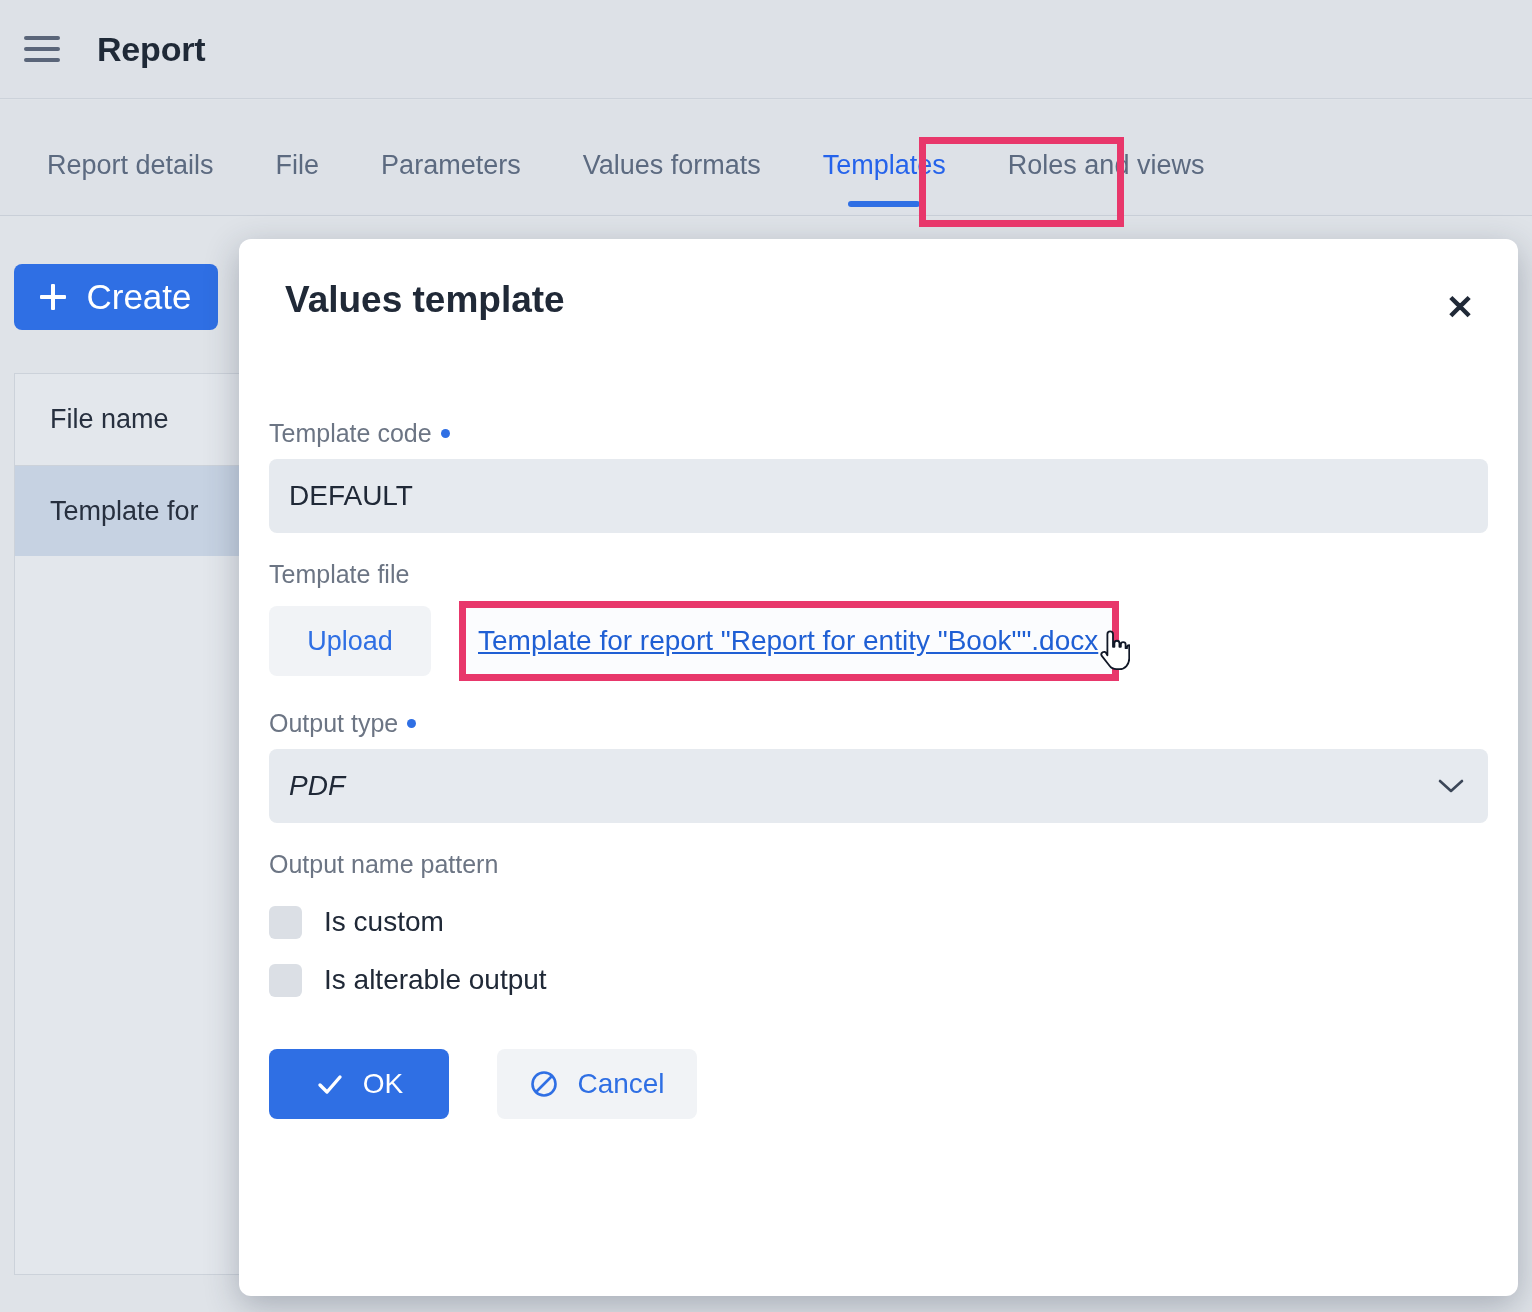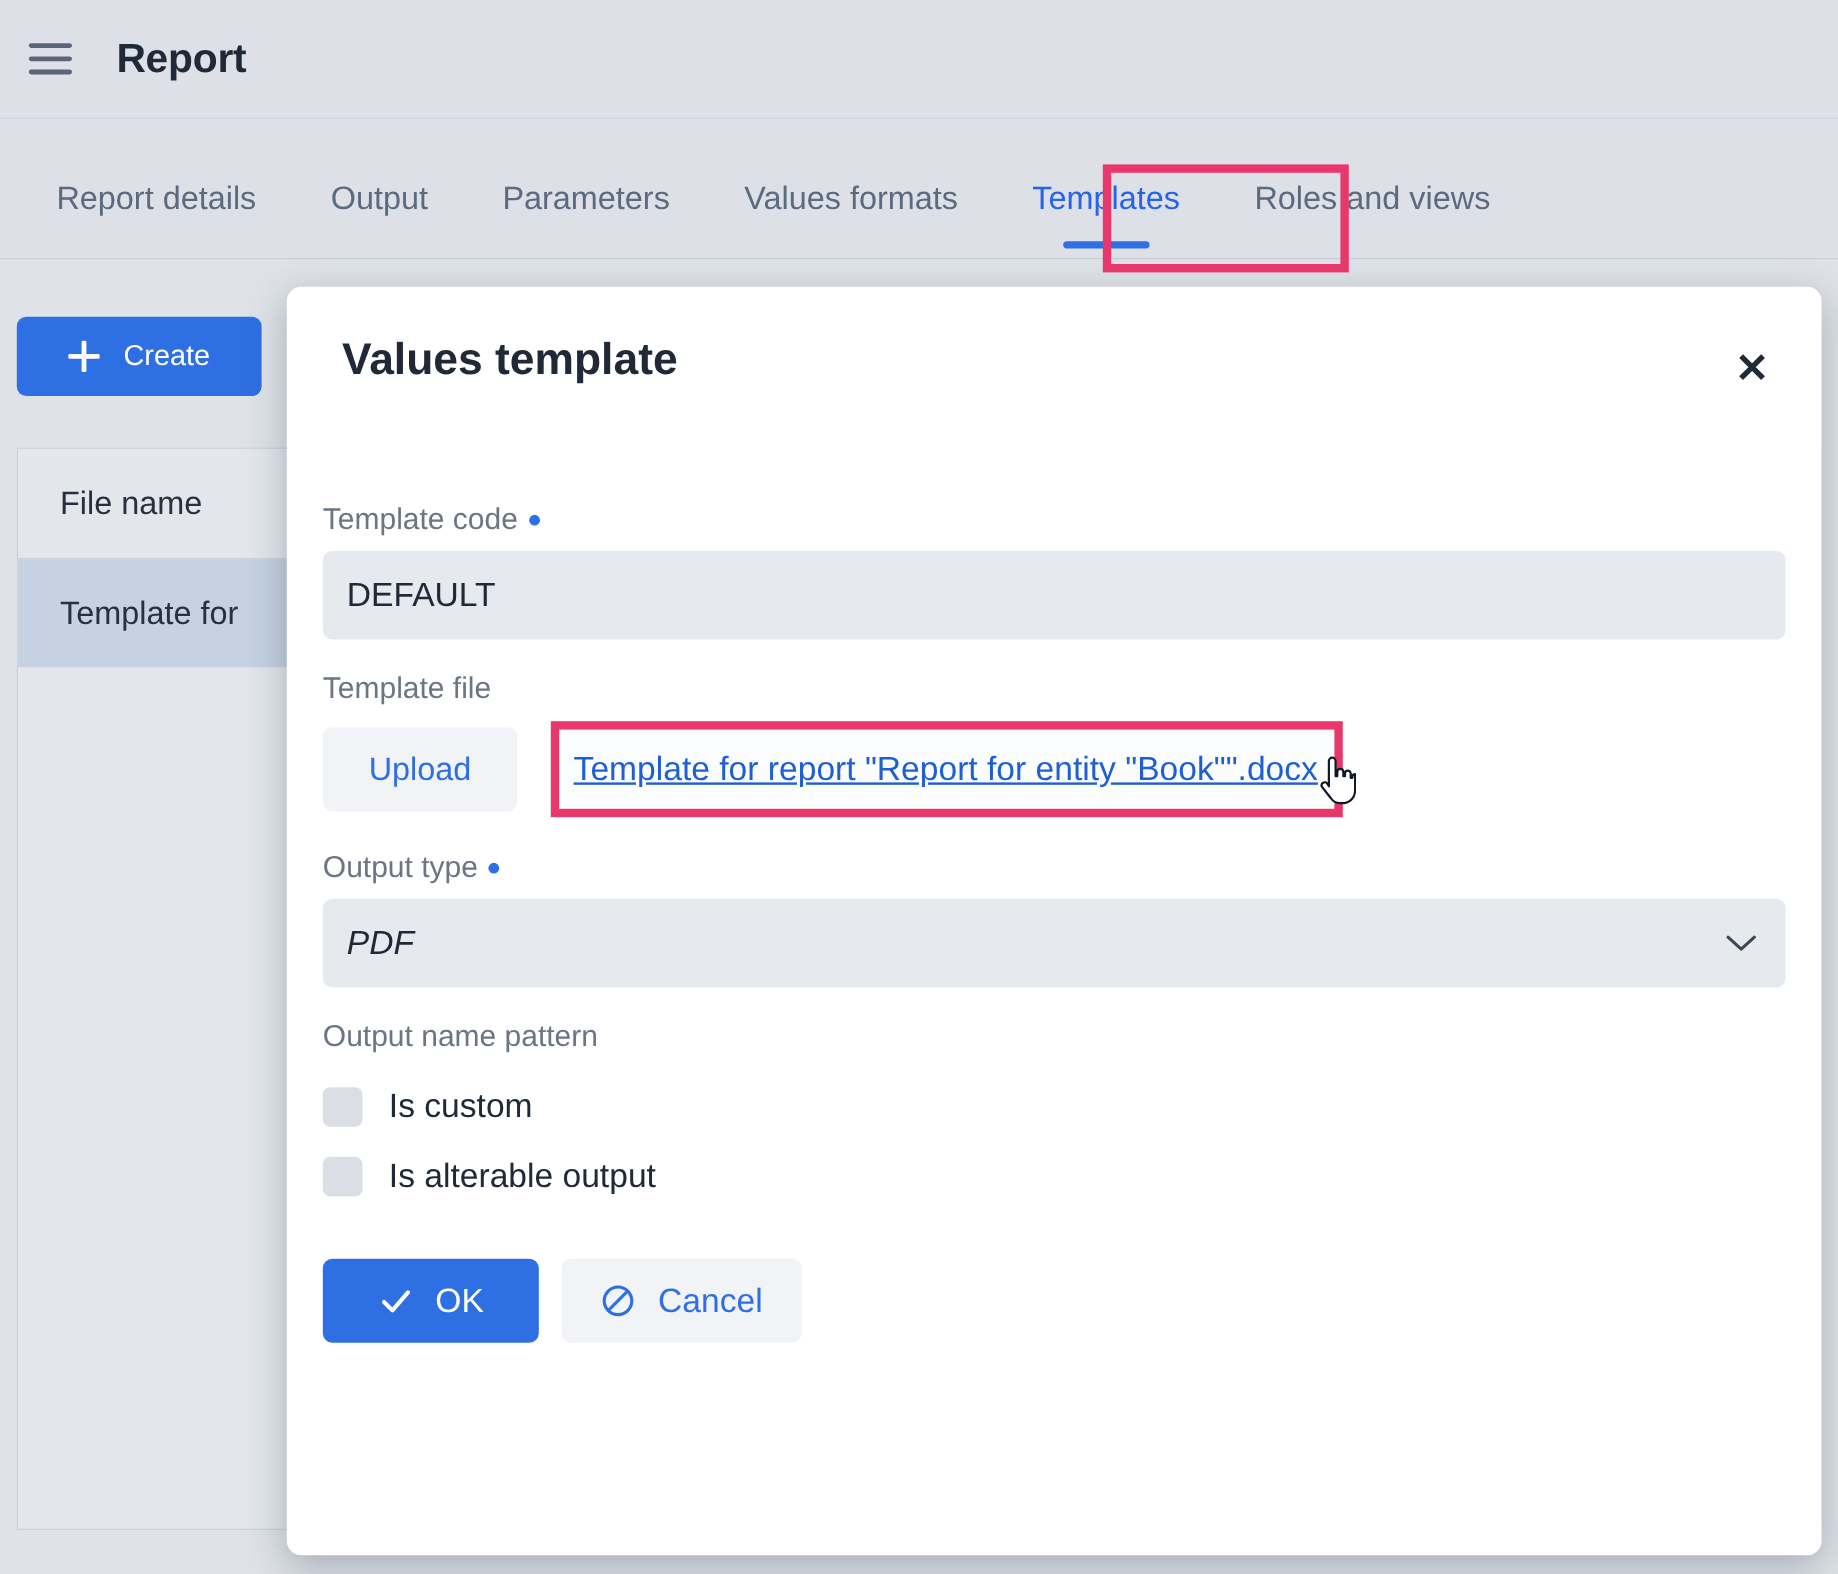--- a/index.html
+++ b/index.html
@@ -113,21 +113,21 @@
     top: 264px;
     width: 204px;
     height: 66px;
     background: #2f6fe4;
     border-radius: 8px;
     display: flex;
     align-items: center;
     justify-content: center;
     gap: 20px;
     color: #fff;
-    font-size: 24px;
+    font-size: 35px;
     cursor: pointer;
   }
   .plus-ico {
     position: relative;
     width: 26px; height: 26px;
     flex: none;
   }
   .plus-ico::before, .plus-ico::after {
     content: "";
     position: absolute;
@@ -322,21 +322,21 @@
     flex: none;
   }
   .cb-label {
     font-size: 28px;
     color: #202937;
   }
 
   
   .btn-row {
     display: flex;
-    gap: 19px;
+    gap: 48px;
     margin-top: 27px;
   }
   .btn {
     height: 70px;
     border-radius: 8px;
     display: flex;
     align-items: center;
     justify-content: center;
     gap: 18px;
     font-size: 28px;
@@ -357,21 +357,21 @@
       <span></span>
         <span></span>
         <span></span>
     </div>
     <div class="app-title">Report</div>
   </div>
 
   <div class="tabbar">
     <div class="tabs">
       <div class="tab">Report details</div>
-      <div class="tab">Output</div>
+      <div class="tab">File</div>
       <div class="tab">Parameters</div>
       <div class="tab">Values formats</div>
       <div class="tab active">Templates</div>
       <div class="tab">Roles and views</div>
     </div>
   </div>
   <div class="tab-highlight"></div>
 
   <div class="create-btn">
     <span class="plus-ico"></span>

